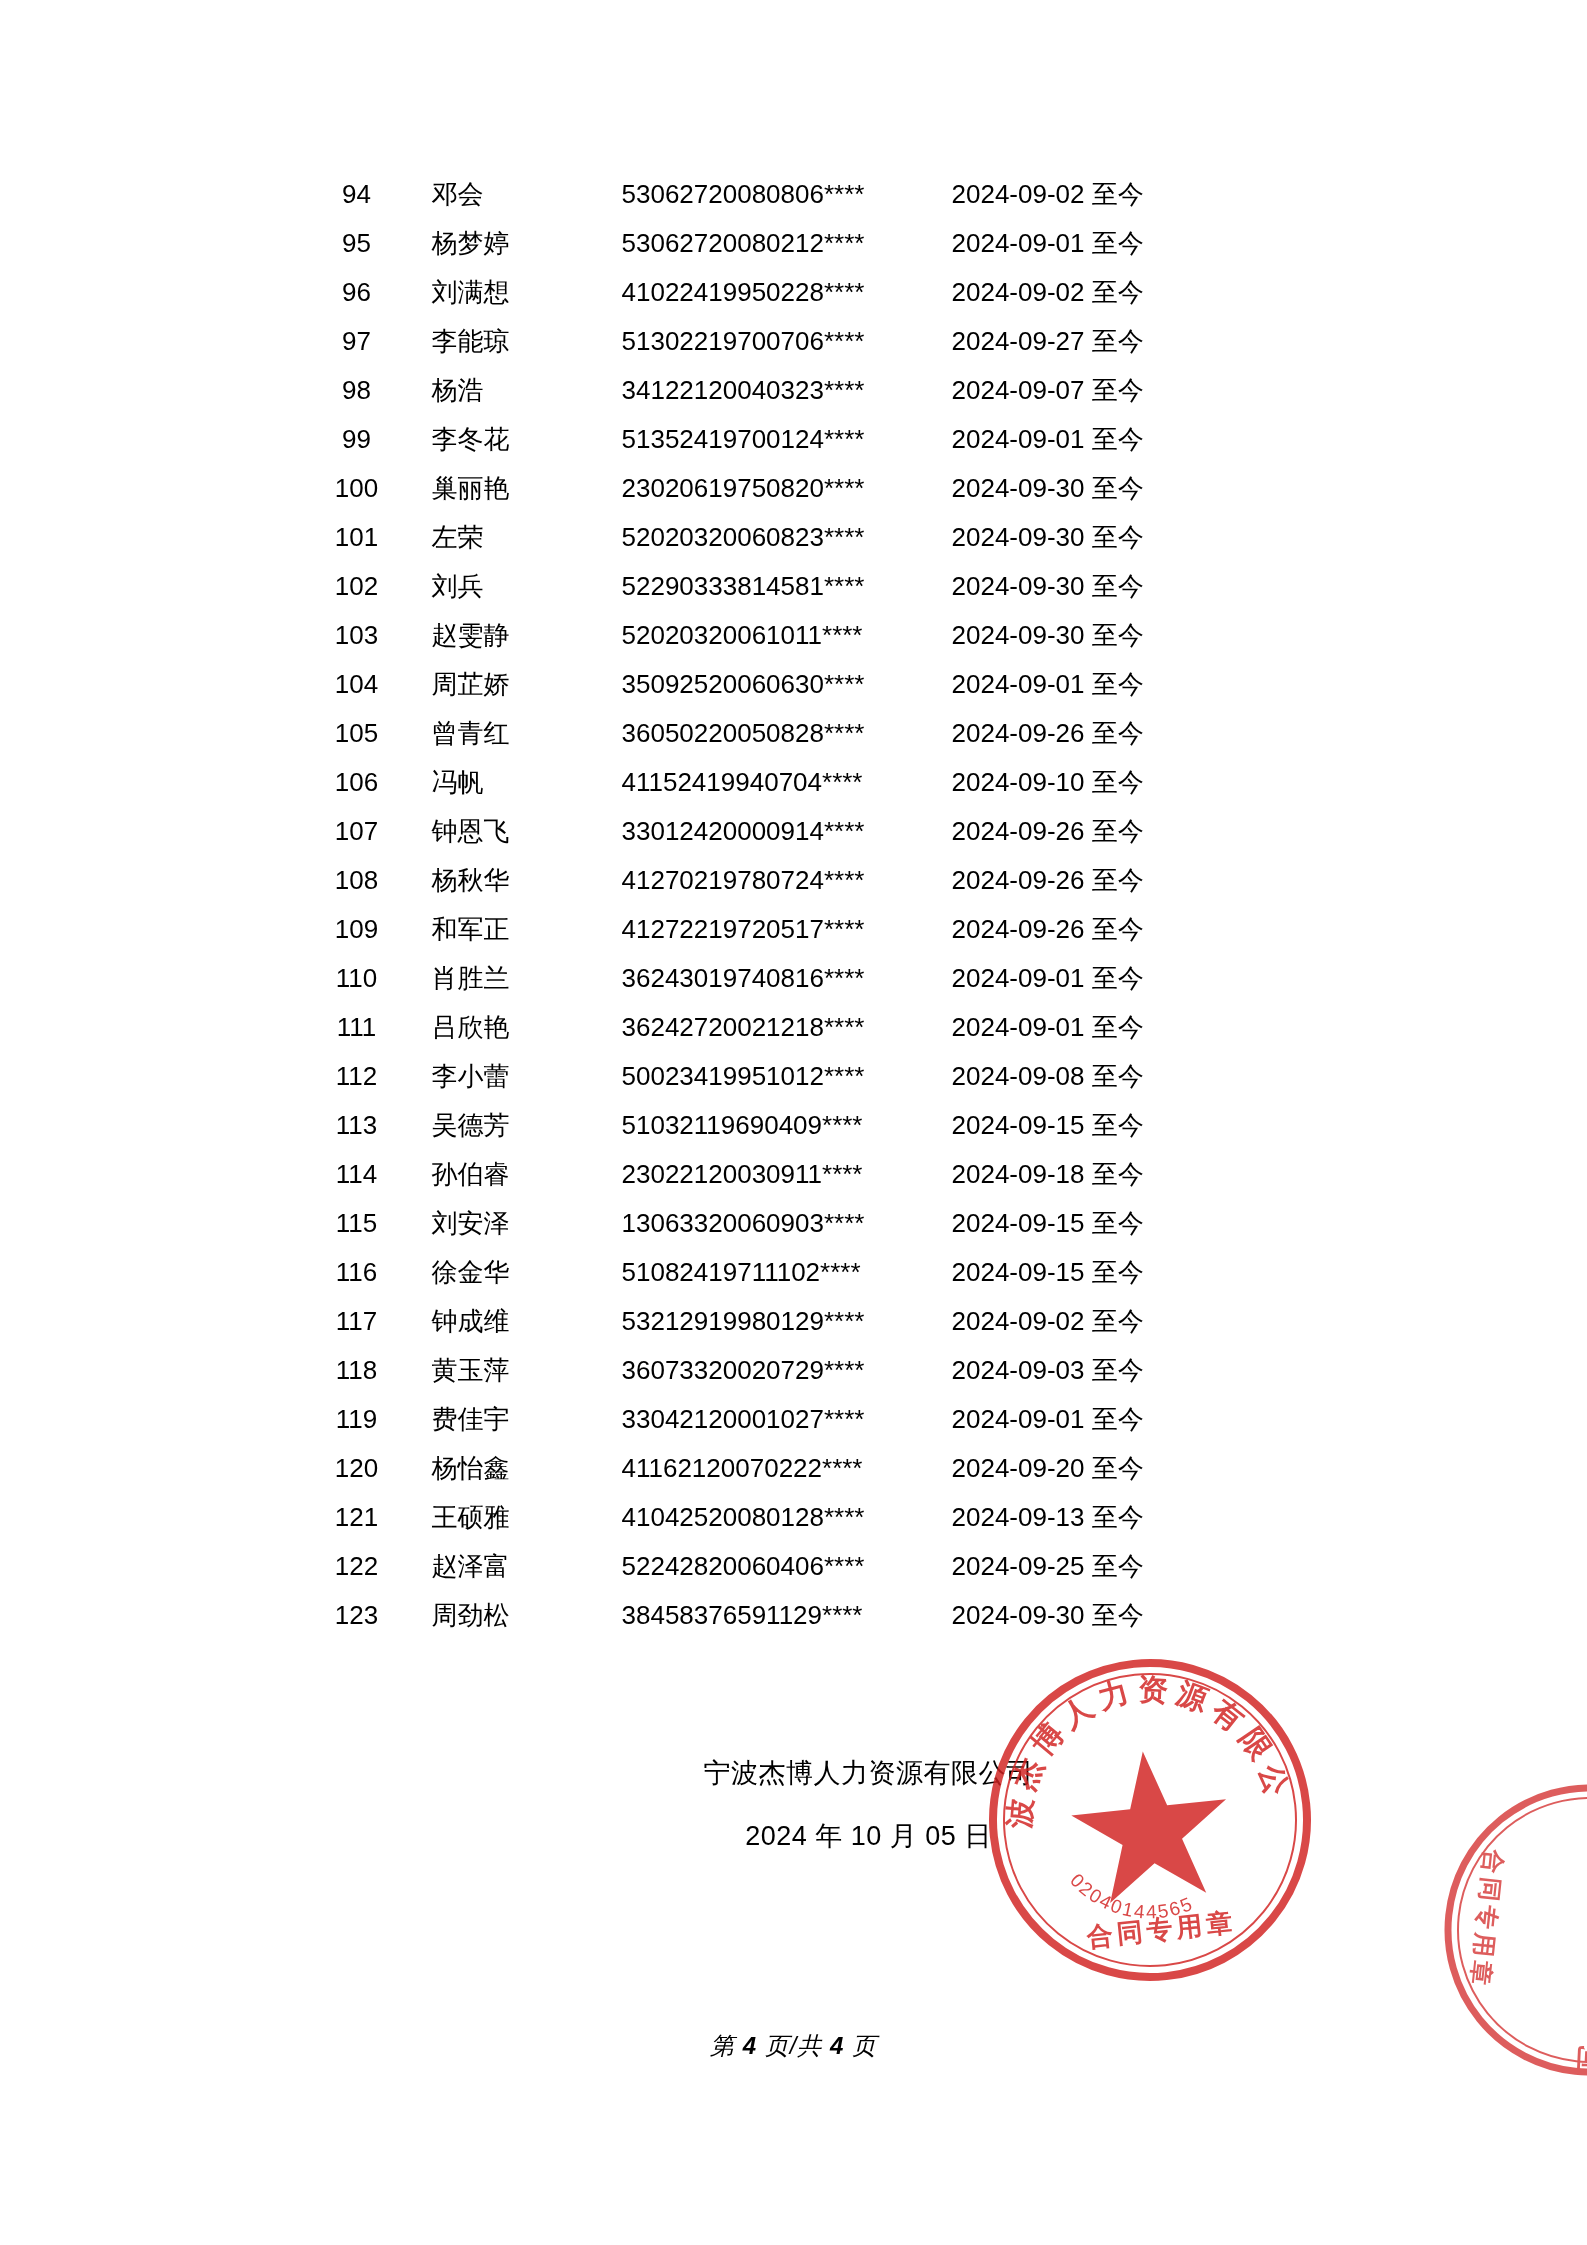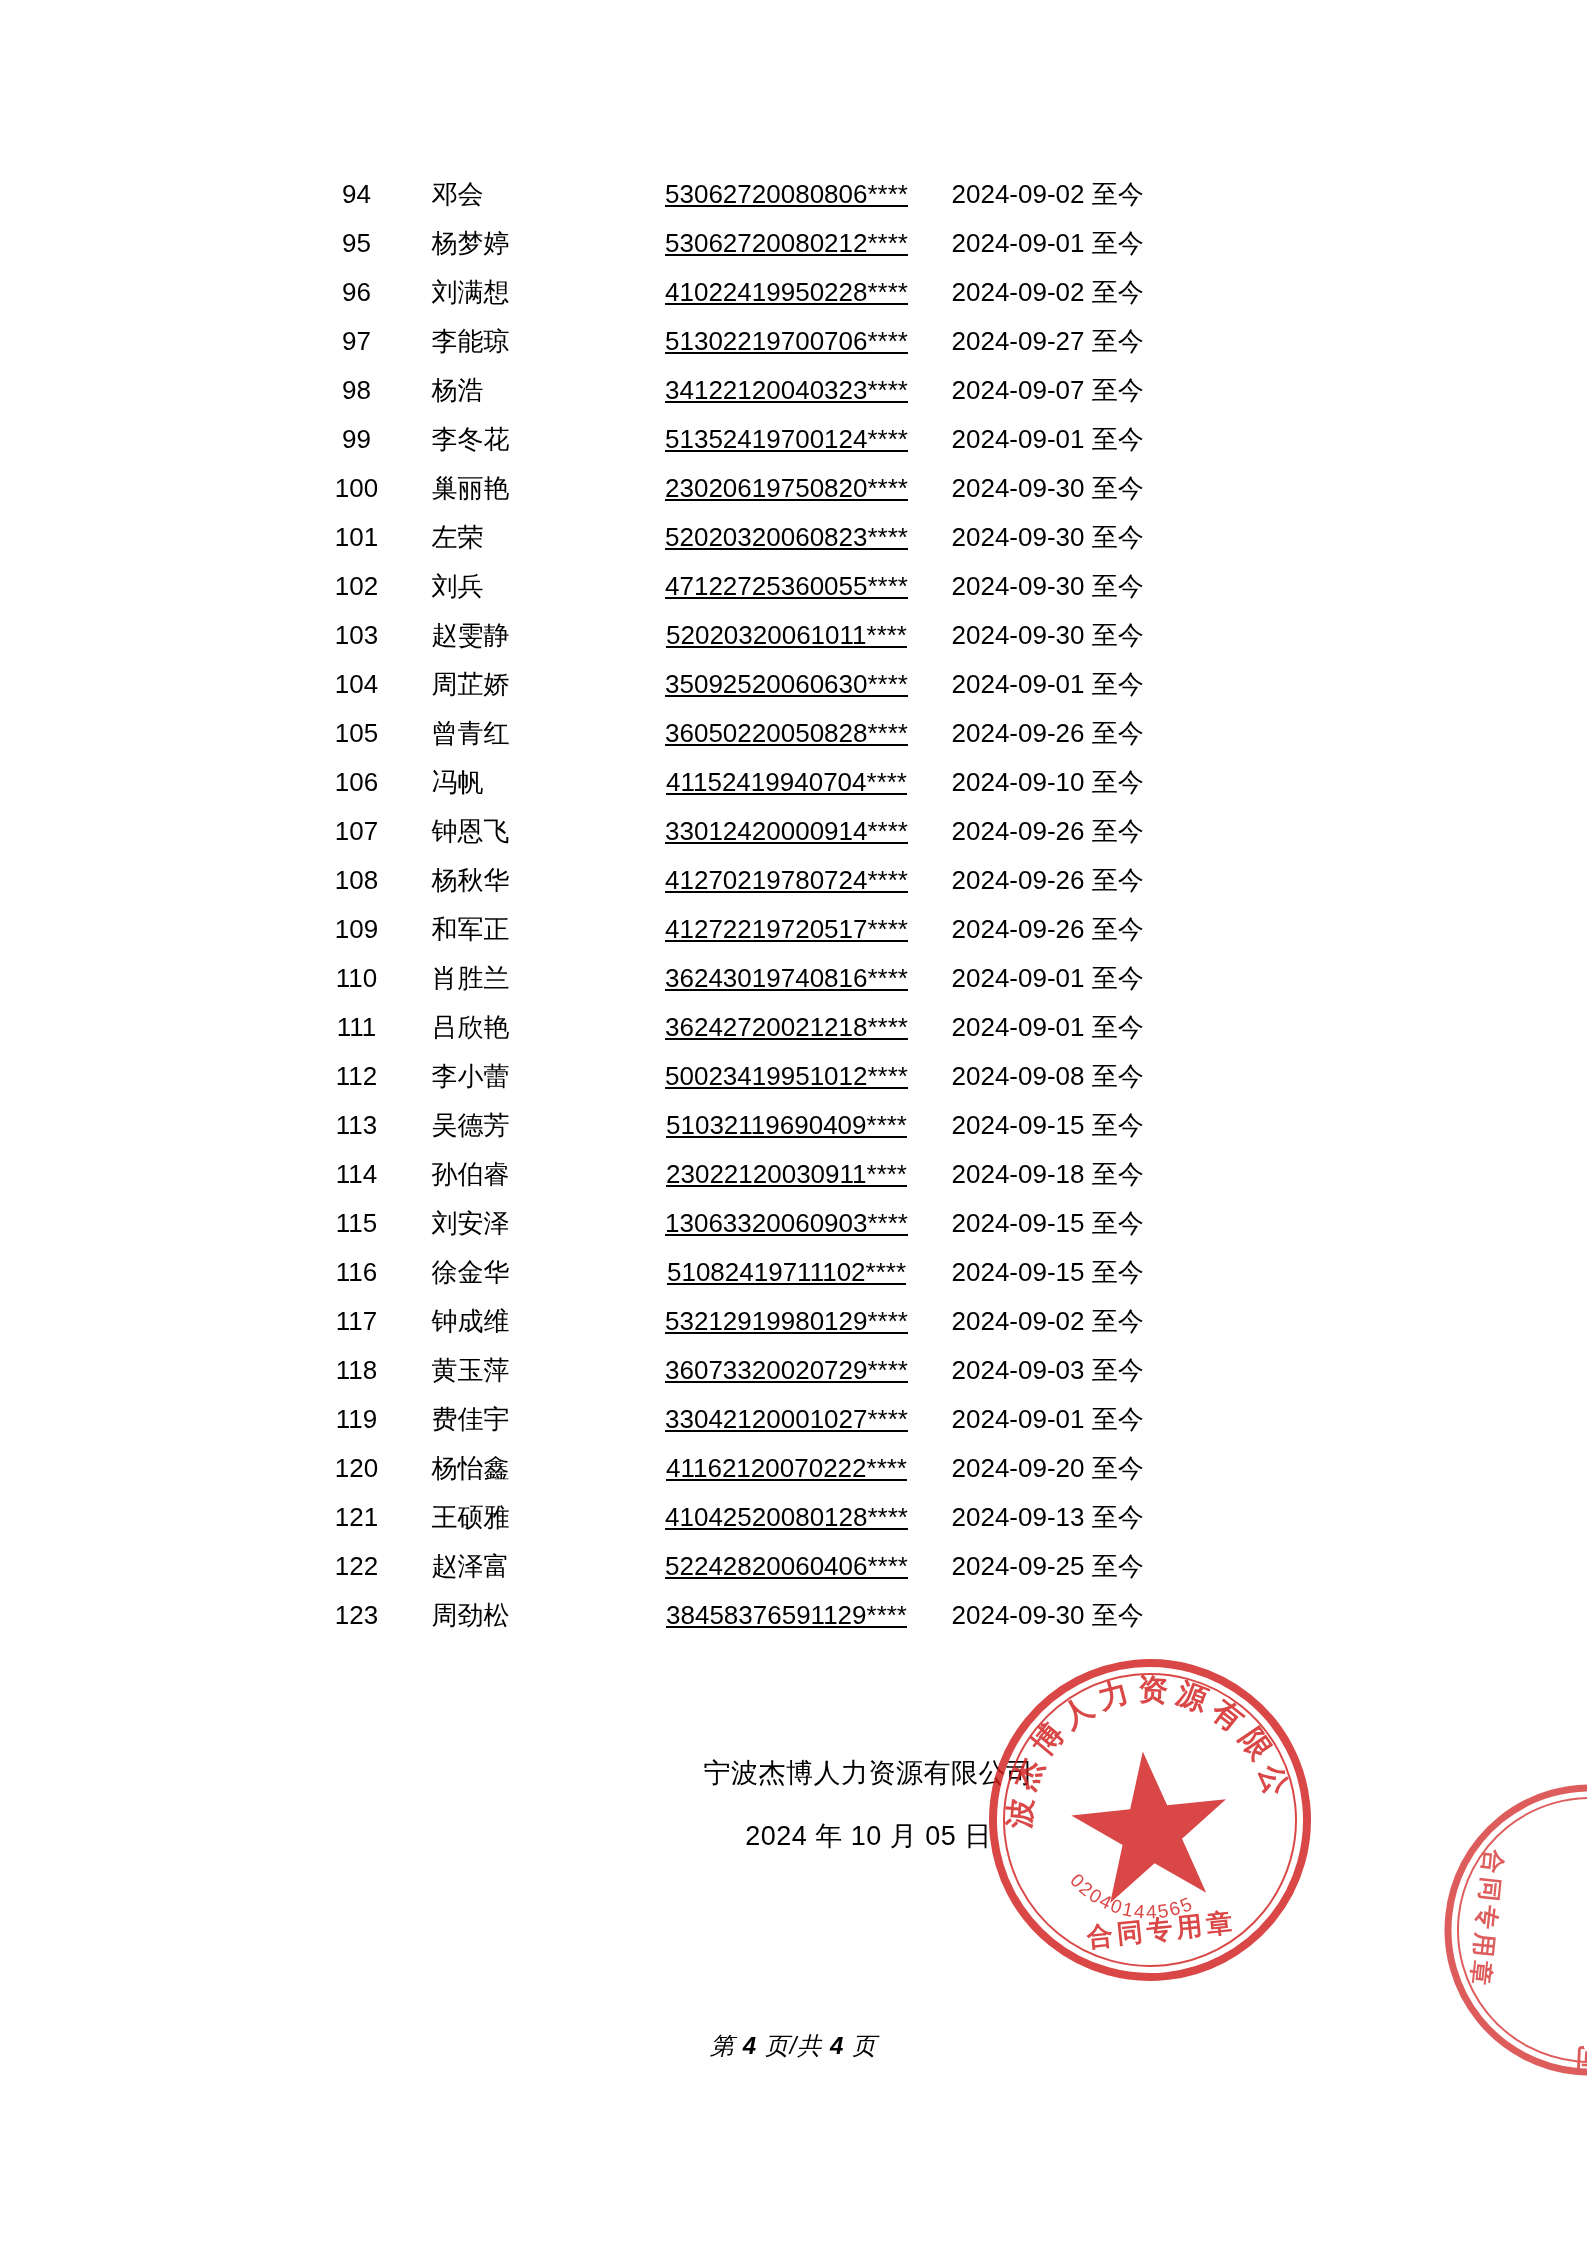--- a/index.html
+++ b/index.html
@@ -41,23 +41,22 @@
   td.col-idx {
     width: 150px;
     text-align: center;
   }
   td.col-name {
     width: 190px;
     text-align: left;
   }
   td.col-id {
     width: 330px;
-    text-align: center;
+    text-align: left;
     padding-left: 10px;
-    text-decoration: underline;
   }
   td.col-period {
     width: 370px;
     text-align: left;
     padding-left: 80px;
   }
   .sign-block {
     position: absolute;
     left: 0;
     top: 1760px;
@@ -160,21 +159,21 @@
         </tr>
         <tr>
           <td class="col-idx">101</td>
           <td class="col-name">左荣</td>
           <td class="col-id">52020320060823****</td>
           <td class="col-period">2024-09-30 至今</td>
         </tr>
         <tr>
           <td class="col-idx">102</td>
           <td class="col-name">刘兵</td>
-          <td class="col-id">47122725360055****</td>
+          <td class="col-id">52290333814581****</td>
           <td class="col-period">2024-09-30 至今</td>
         </tr>
         <tr>
           <td class="col-idx">103</td>
           <td class="col-name">赵雯静</td>
           <td class="col-id">52020320061011****</td>
           <td class="col-period">2024-09-30 至今</td>
         </tr>
         <tr>
           <td class="col-idx">104</td>

